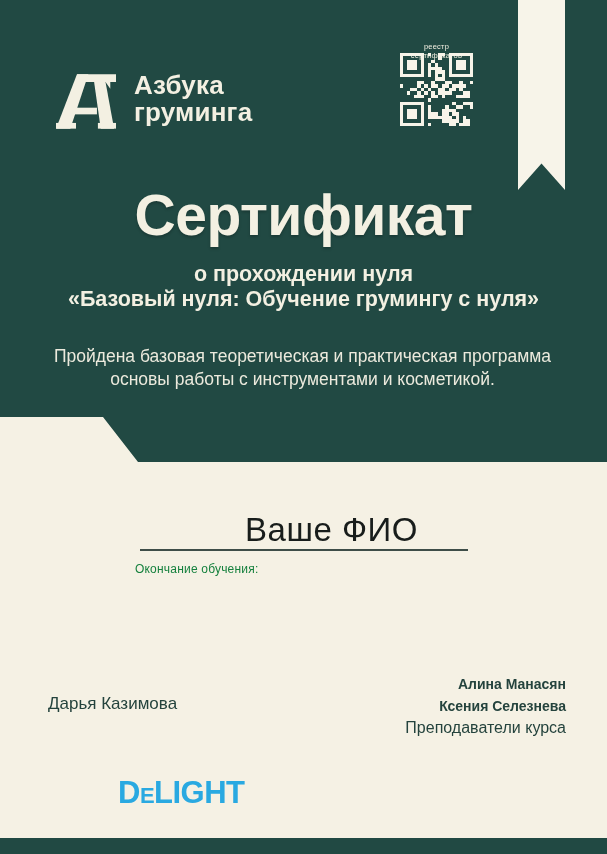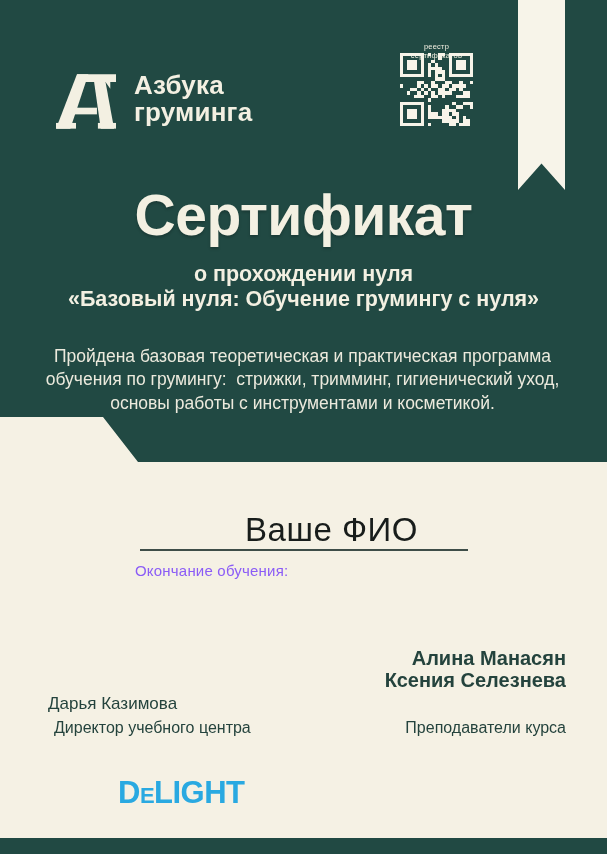--- a/index.html
+++ b/index.html
@@ -57,27 +57,27 @@
   .recipient-name{
     position:absolute; left:0; top:511px; width:607px; text-align:center;
     font-size:33px; color:var(--ink); letter-spacing:.5px;padding-left:28px;
   }
   .name-underline{
     position:absolute; left:140px; top:549px; width:328px; height:0;
     border-bottom:2px solid #3e4d48;
   }
   .completion{
     position:absolute; left:135px; top:562px;
-    font-size:15px; font-weight:500; color:#8b5cf6; letter-spacing:.2px;
+    font-size:12px; font-weight:500; color:#15803d; letter-spacing:.2px;
   }
   
   .sig{color:var(--deep);}
   .sig-right-names{
-    position:absolute; right:41px; top:648px; text-align:right;
-    font-size:20px; font-weight:bold; line-height:21.8px;
+    position:absolute; right:41px; top:674px; text-align:right;
+    font-size:14px; font-weight:bold; line-height:21.8px;
   }
   .sig-right-role{position:absolute; right:41px; top:719px; font-size:16px;}
   .sig-left-name{position:absolute; left:48px; top:694px; font-size:17px; font-weight:normal;}
   .sig-left-role{position:absolute; left:54px; top:719px; font-size:16px;}
   
   .logo-delight{
     position:absolute; left:118px; top:775px;
     font-size:31px; font-weight:bold; font-variant:small-caps;
     color:var(--cyan); letter-spacing:-.5px;
   }
@@ -337,32 +337,30 @@
 
   <div class="title">Сертификат</div>
 
   <div class="subtitle">
     <div>о прохождении нуля</div>
     <div>«Базовый нуля: Обучение грумингу с нуля»</div>
   </div>
 
   <div class="description">
     <div>Пройдена базовая теоретическая и практическая программа</div>
-    <div>обучения по грумингу:  стрижки, тримминг, гигиенический уход,</div>
     <div>основы работы с инструментами и косметикой.</div>
   </div>
 
   <div class="recipient-name">Ваше ФИО</div>
   <div class="name-underline"></div>
   <div class="completion">Окончание обучения:</div>
 
   <div class="sig sig-right-names">
     <div>Алина Манасян</div>
     <div>Ксения Селезнева</div>
   </div>
   <div class="sig sig-right-role">Преподаватели курса</div>
   <div class="sig sig-left-name">Дарья Казимова</div>
-  <div class="sig sig-left-role">Директор учебного центра</div>
 
   <div class="logo-delight">DeLIGHT</div>
 
   <div class="footer-bar"></div>
 </div>
 
 </body></html>

